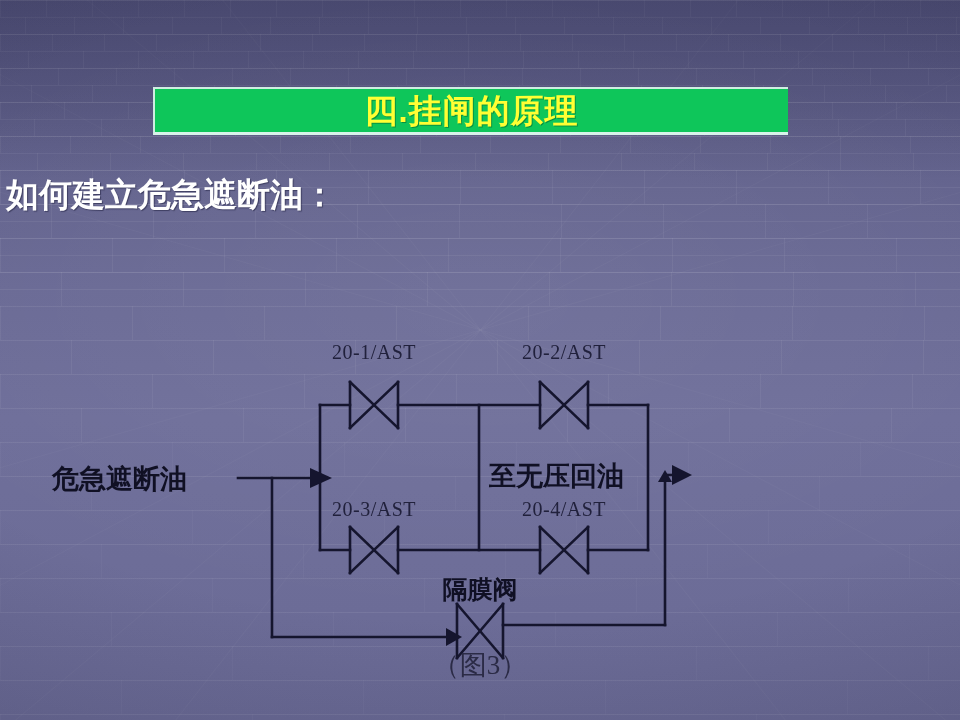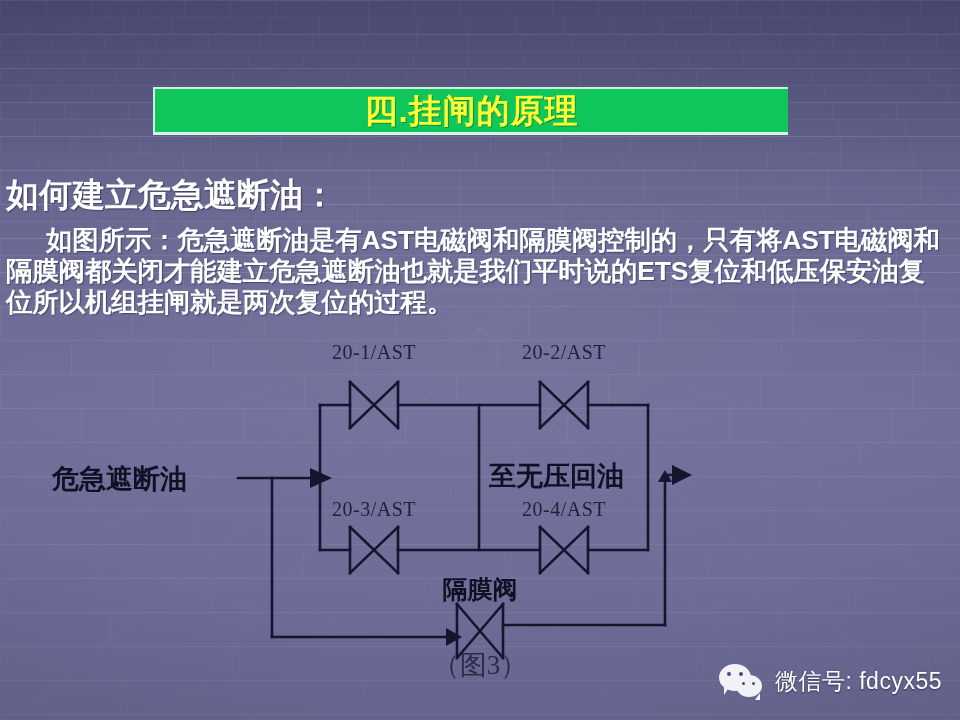--- a/index.html
+++ b/index.html
@@ -489,25 +489,20 @@
     </div>
   <div class="bg-darktop"></div>
   <div class="bg-vign"></div>
 
   <div id="heading">如何建立危急遮断油：</div>
 
   <div id="title-banner">
     <span id="title-text">四.挂闸的原理</span>
   </div>
 
-  <div id="paragraph">
-    <span class="ln first">如图所示：危急遮断油是有AST电磁阀和隔膜阀控制的，只有将AST电磁阀和</span>
-    <span class="ln">隔膜阀都关闭才能建立危急遮断油也就是我们平时说的ETS复位和低压保安油复</span>
-    <span class="ln">位所以机组挂闸就是两次复位的过程。</span>
-  </div>
 
   <div id="diagram">
     <svg width="960" height="360" viewBox="0 0 960 360" xmlns="http://www.w3.org/2000/svg">
       <g stroke="#15152e" stroke-width="2.6" fill="none" stroke-linecap="square">
 
         <line x1="238" y1="148" x2="312" y2="148"></line>
 
         <line x1="320" y1="75" x2="320" y2="220"></line>
 
         <line x1="320" y1="75" x2="350" y2="75"></line>
@@ -576,27 +571,14 @@
       <text class="vlabel" x="374" y="186" text-anchor="middle">20-3/AST</text>
       <text class="vlabel" x="564" y="186" text-anchor="middle">20-4/AST</text>
 
       <text class="cnlabel" x="52" y="158">危急遮断油</text>
       <text class="cnlabel" x="489" y="155">至无压回油</text>
       <text class="cnlabel-sm" x="480" y="268" text-anchor="middle">隔膜阀</text>
       <text class="figlabel" x="480" y="344" text-anchor="middle">（图3）</text>
     </svg>
   </div>
 
-  <div id="wechat">
-    <span class="wx-icon">
-      <span class="wx-b1"></span>
-      <span class="wx-t1"></span>
-      <span class="wx-b2"></span>
-      <span class="wx-t2"></span>
-      <span class="wx-dot" style="left:8px;  top:8px;"></span>
-      <span class="wx-dot" style="left:20px; top:8px;"></span>
-      <span class="wx-dot" style="left:23px; top:18px; width:3px; height:3px;"></span>
-      <span class="wx-dot" style="left:33px; top:18px; width:3px; height:3px;"></span>
-    </span>
-    <span id="wechat-text">微信号: fdcyx55</span>
-  </div>
 
 </div>
 
 </body></html>

